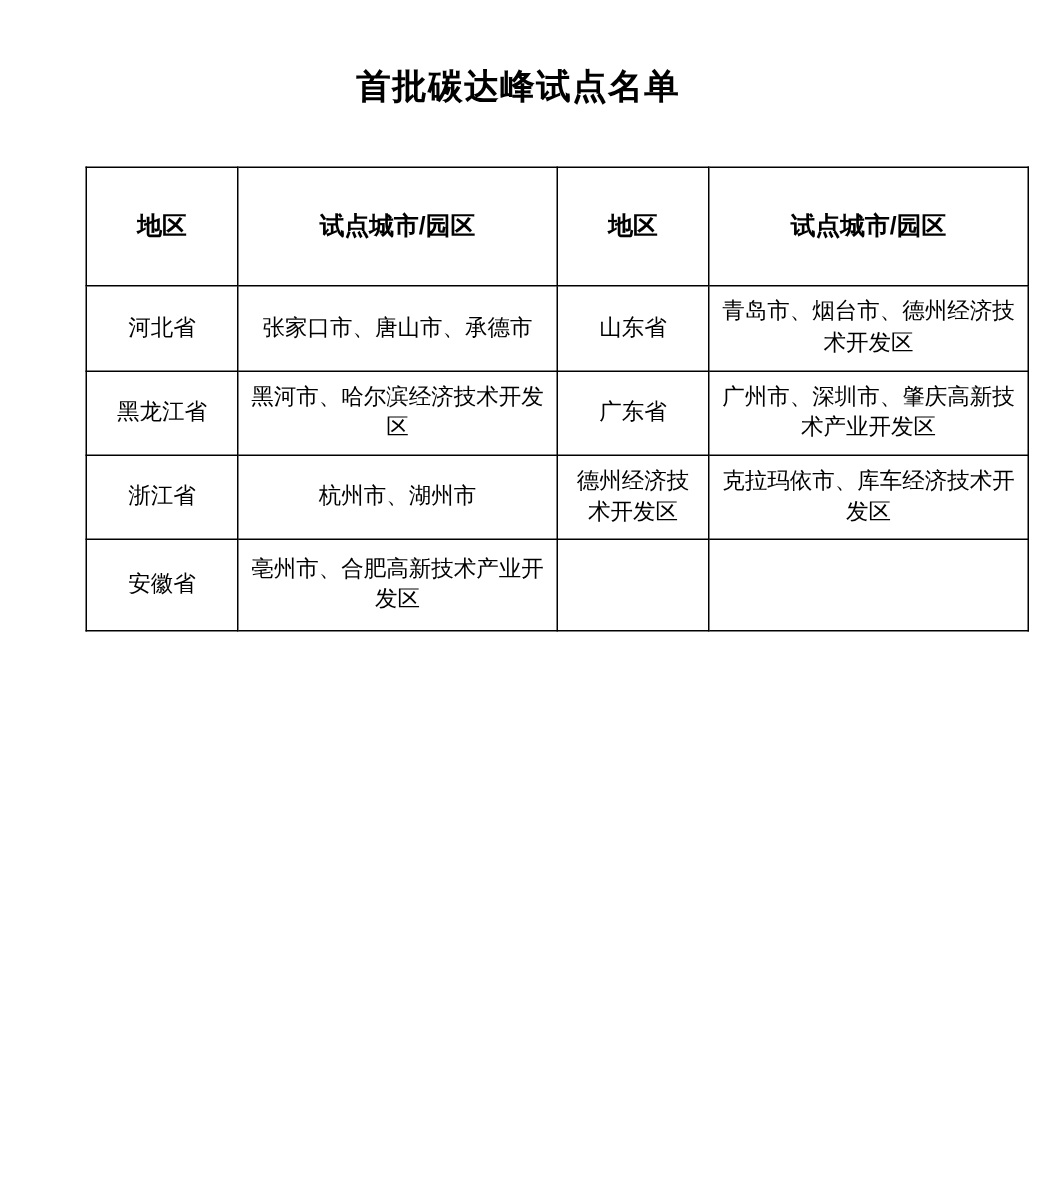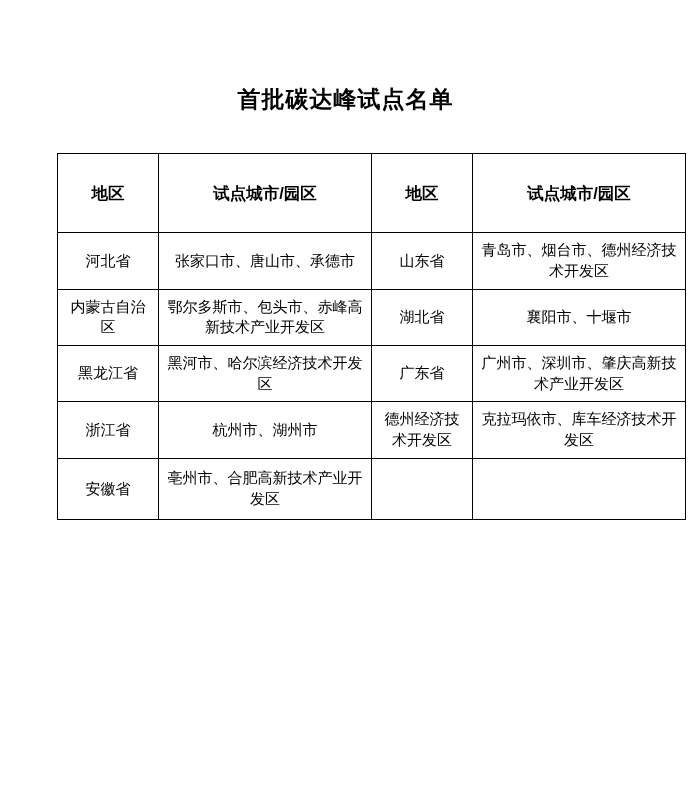--- a/index.html
+++ b/index.html
@@ -12,21 +12,20 @@
     background: #ffffff;
     font-family: "Liberation Serif", "DejaVu Serif", serif;
     color: #000000;
     overflow: hidden;
   }
   .page {
     width: 691px;
     height: 570px;
     position: relative;
     box-sizing: border-box;
-    margin-top: 42px;
   }
   .doc-title {
     text-align: center;
     font-size: 23px;
     font-weight: bold;
     letter-spacing: 1px;
     margin: 0;
     padding-top: 44px;
     padding-bottom: 0;
     line-height: 1.2;
@@ -84,26 +83,20 @@
         </tr>
       </thead>
       <tbody>
         <tr>
           <td class="col-region">河北省</td>
           <td class="col-cities">张家口市、唐山市、承德市</td>
           <td class="col-region">山东省</td>
           <td class="col-cities">青岛市、烟台市、德州经济技术开发区</td>
         </tr>
         <tr>
-          <td class="col-region">内蒙古自治区</td>
-          <td class="col-cities">鄂尔多斯市、包头市、赤峰高新技术产业开发区</td>
-          <td class="col-region">湖北省</td>
-          <td class="col-cities">襄阳市、十堰市</td>
-        </tr>
-        <tr>
           <td class="col-region">黑龙江省</td>
           <td class="col-cities">黑河市、哈尔滨经济技术开发区</td>
           <td class="col-region">广东省</td>
           <td class="col-cities">广州市、深圳市、肇庆高新技术产业开发区</td>
         </tr>
         <tr>
           <td class="col-region">浙江省</td>
           <td class="col-cities">杭州市、湖州市</td>
           <td class="col-region">德州经济技术开发区</td>
           <td class="col-cities">克拉玛依市、库车经济技术开发区</td>

